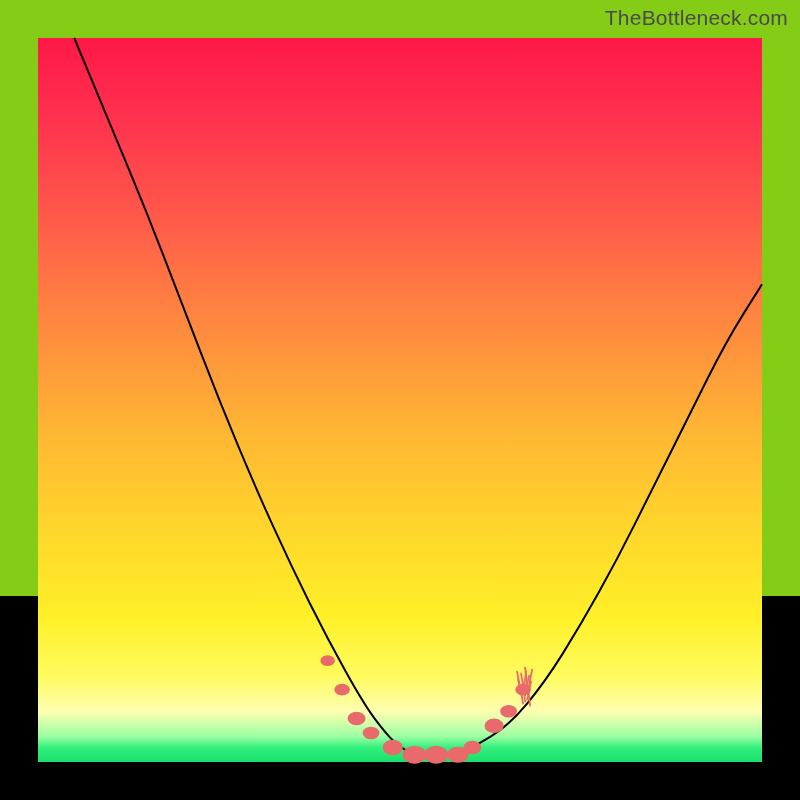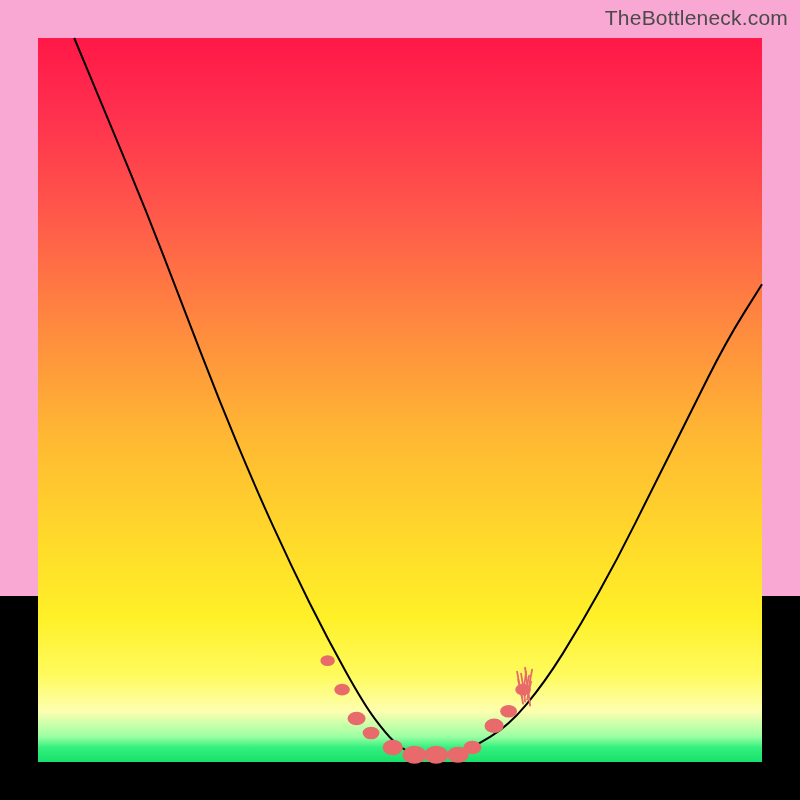--- a/index.html
+++ b/index.html
@@ -10,21 +10,21 @@
     background: #000;
     overflow: hidden;
     font-family: Arial, Helvetica, sans-serif;
   }
   .frame {
     position: absolute;
     left: 0;
     top: 0;
     width: 800px;
     height: 596px;
-    background: #f9a8d4;
+    background: #84cc16;
   }
   .plot-area {
     position: absolute;
     left: 38px;
     top: 38px;
     width: 724px;
     height: 724px;
     
     background: linear-gradient(
       to bottom,

